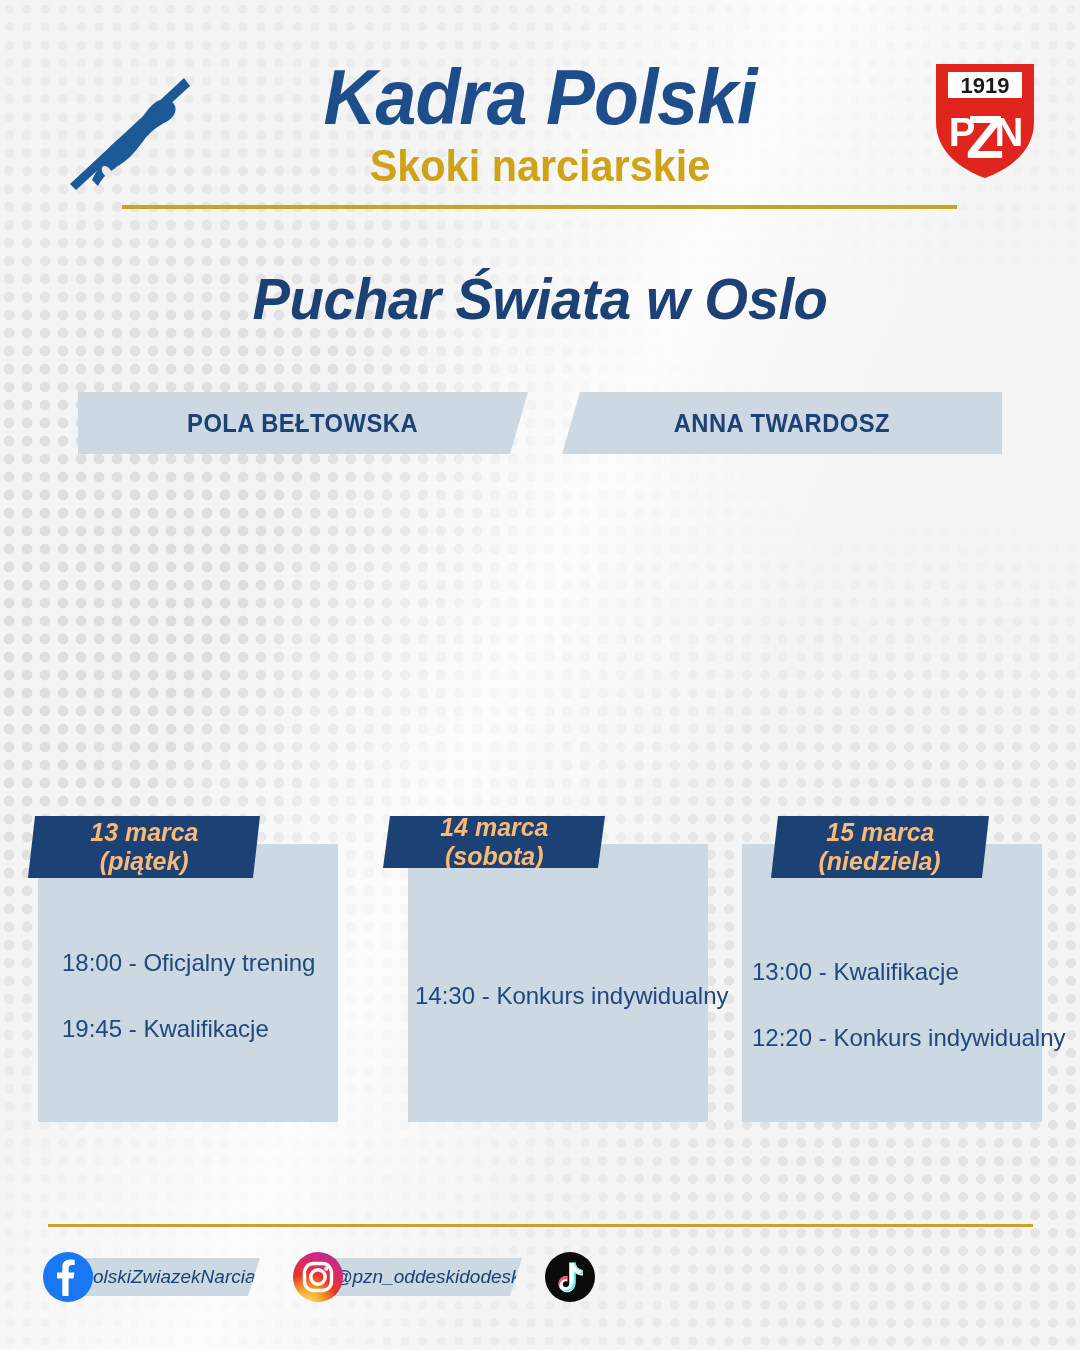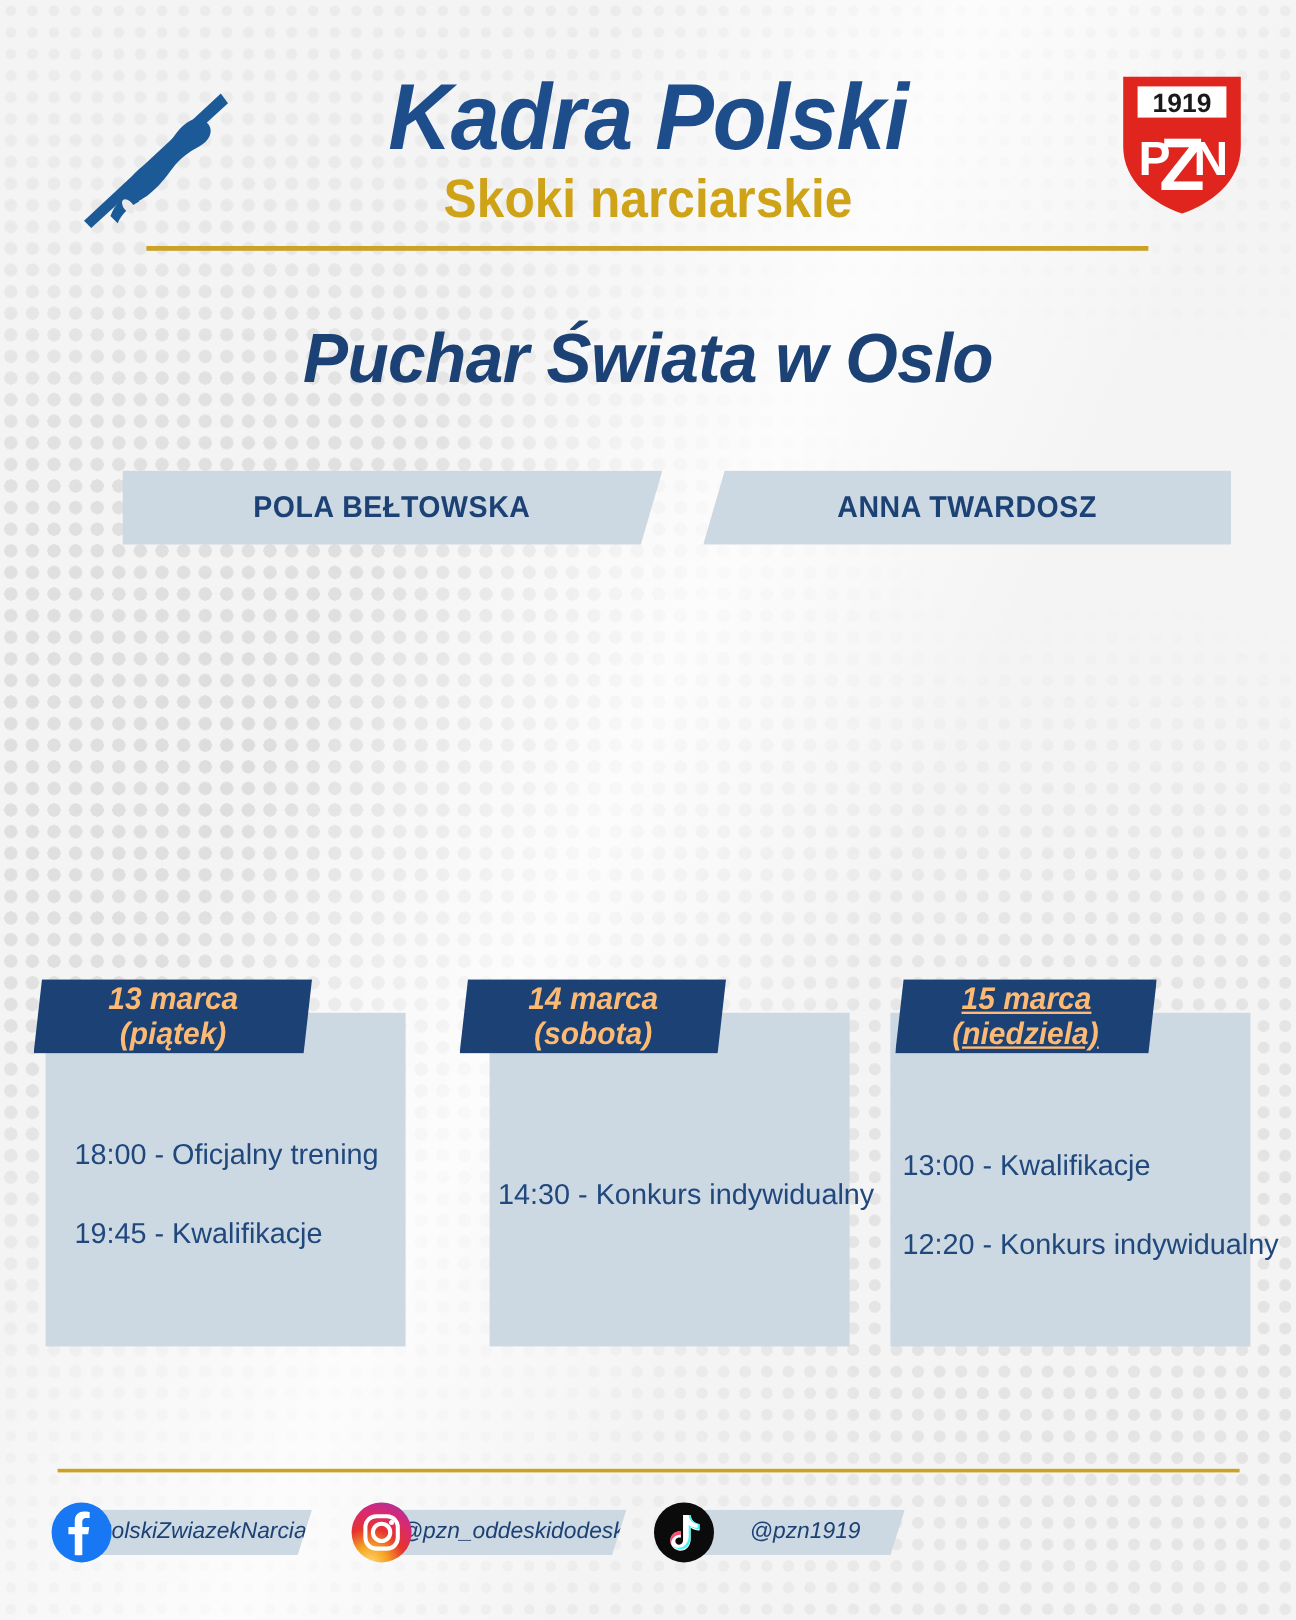--- a/index.html
+++ b/index.html
@@ -80,21 +80,21 @@
     font-size:58px; font-weight:bold; font-style:italic;
     color:#1b4175; letter-spacing:-.5px;
     transform:scaleX(.97); transform-origin:center;
   }
 
   
   .athlete {
     position:absolute; top:392px; height:62px;
     background:#ccd8e2;
     display:flex; align-items:center; justify-content:center;
-    color:#1b4175; font-size:25px; font-weight:bold; letter-spacing:.5px;margin-left:24px;
+    color:#1b4175; font-size:25px; font-weight:bold; letter-spacing:.5px;
   }
   .athlete span { transform:scaleX(.95); transform-origin:center; white-space:nowrap; }
   .athlete.a0 {
     left:78px; width:450px;
     clip-path:polygon(0 0, 100% 0, calc(100% - 18px) 100%, 0 100%);
   }
   .athlete.a1 {
     left:562px; width:440px;
     clip-path:polygon(18px 0, 100% 0, 100% 100%, 0 100%);
   }
@@ -123,25 +123,25 @@
   .card-events .ev {
     color:#20487d; font-size:24px; white-space:nowrap;
   }
 
   
   .card.c0 .card-body   { left:38px;  width:300px; height:278px; }
   .card.c0 .card-head   { left:28px;  width:232px; height:62px;  }
   .card.c0 .card-events { left:62px;  top:120px;   height:120px; }
 
   .card.c1 .card-body   { left:408px; width:300px; height:278px; }
-  .card.c1 .card-head   { left:383px; width:222px; height:62px;  }
+  .card.c1 .card-head   { left:383px; width:222px; height:52px;  }
   .card.c1 .card-events { left:415px; top:150px;   height:60px;  }
 
   .card.c2 .card-body   { left:742px; width:300px; height:278px; }
-  .card.c2 .card-head   { left:746px; width:218px; height:62px;text-decoration:underline;  }
+  .card.c2 .card-head   { left:771px; width:218px; height:62px;  }
   .card.c2 .card-events { left:752px; top:124px;   height:130px; }
 
   
   .footer-rule {
     position:absolute; left:48px; top:1224px;
     width:985px; height:3px; background:#c9a227;
   }
 
   .social {
     position:absolute; top:1253px; height:48px;
@@ -300,17 +300,16 @@
                  V30.4 C22.8 30.2 22.2 30.1 21.6 30.2 C19.8 30.4 18.6 31.9 18.8 33.6
                  C19 35.2 20.4 36.4 22 36.3 C23.8 36.2 25.2 34.7 25.2 32.8 V11.5 Z" fill="#ffffff"></path>
         <path d="M29.8 11.5 C30.5 16 32.9 18.4 37.3 19 V22.1 C34.8 22.3 32.5 21.5 29.9 19.9
                  V29.1 C29.9 35.3 25.6 39.3 20.6 38.9 C18.7 38.7 17 37.9 15.7 36.7
                  C17.2 38.5 19.5 39.7 22.3 40 C27.3 40.4 31.6 36.4 31.6 30.2 V21
                  C34.2 22.6 36.5 23.4 39 23.2 V19 C34.6 18.4 32.2 16 31.5 11.5 Z" fill="#25f4ee" opacity=".85"></path>
         <path d="M23.4 25 V28 C18.9 27.6 15.2 31.1 15.3 35.6 C15.3 36 15.4 36.4 15.5 36.8
                  C14.9 35.7 14.6 34.4 14.6 33 C14.5 28.2 18.6 24.5 23.4 25 Z" fill="#fe2c55" opacity=".85"></path>
       </svg>
     </span>
-    <span class="pill">@pzn1919</span>
   </div>
 
 
 </div>
 
 </body></html>

